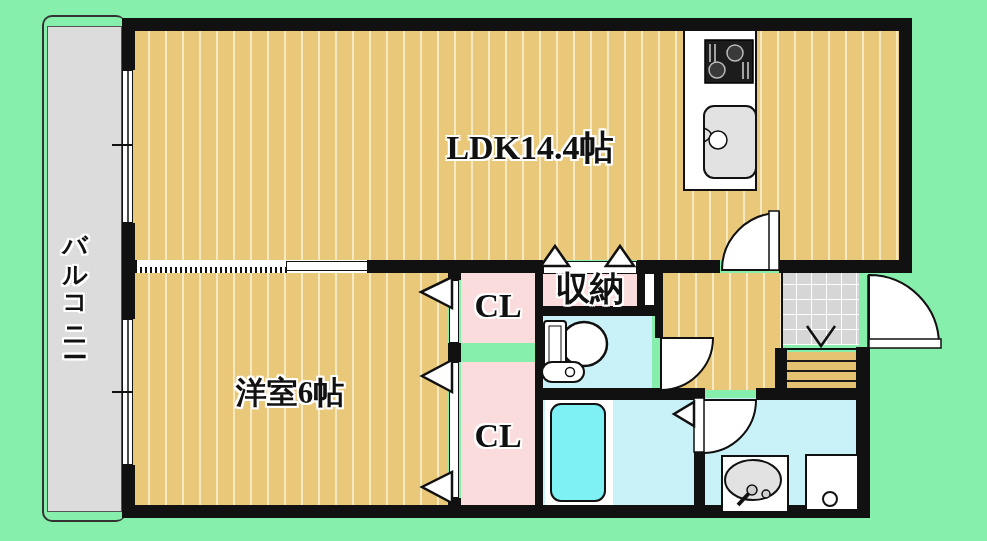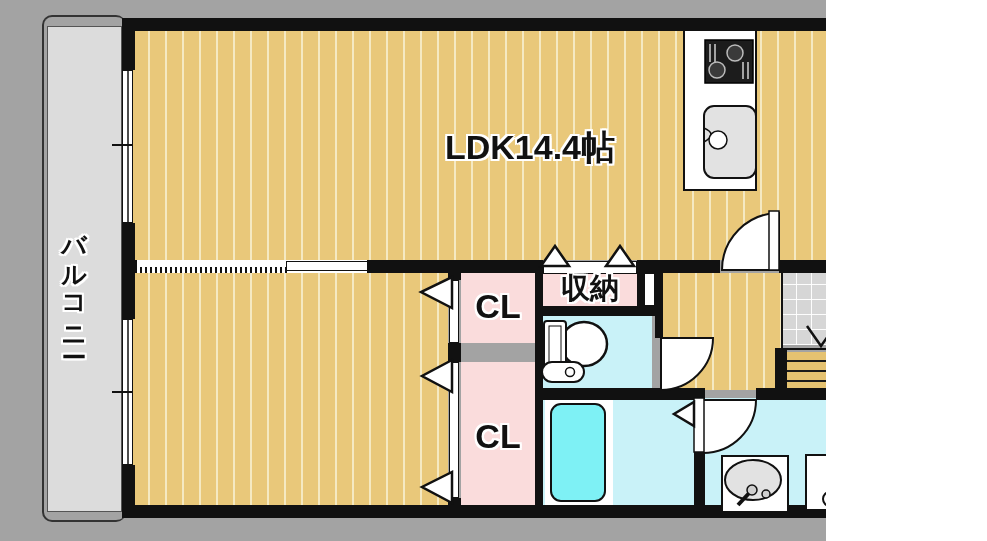--- a/index.html
+++ b/index.html
@@ -1,17 +1,17 @@
 <!DOCTYPE html>
 <html style="--wall: #111111; --wood-floor: #e9c87a; --wood-stripe: #f5e9c2; --closet-pink: #fadcdc; --wet-cyan: #c9f2f8; --bathtub-cyan: #7ef1f5; --tile-gray: #d6d6d6; --step-tan: #e5c271; --balcony-gray: #dcdcdc; --text: #111111;"><head>
 <meta charset="utf-8">
 <style>
   html,body{margin:0;padding:0;background:#fff;}
-  .plan{position:relative;width:826px;height:541px;background:#a3a3a3;overflow:hidden;
-        font-family:Liberation Sans, sans-serif;}
+  .plan{position:relative;width:987px;height:541px;background:#86efac;overflow:hidden;
+        font-family:Liberation Serif, serif;}
   .abs{position:absolute;}
   .wall{position:absolute;background:var(--wall,#111);}
   .floor-wood{position:absolute;
     background:repeating-linear-gradient(90deg,var(--wood-floor,#e9c87a) 0 15px,var(--wood-stripe,#f5e9c2) 15px 17px);}
   .room-pink{position:absolute;background:var(--closet-pink,#fadcdc);}
   .room-cyan{position:absolute;background:var(--wet-cyan,#c9f2f8);}
   .tile{position:absolute;background-color:var(--tile-gray,#d6d6d6);
     background-image:repeating-linear-gradient(0deg,rgba(255,255,255,.95) 0 1px,transparent 1px 15px),
                      repeating-linear-gradient(90deg,rgba(255,255,255,.95) 0 1px,transparent 1px 15px);}
   .steps{position:absolute;
@@ -165,18 +165,19 @@
 
     <g>
       <rect x="806" y="455" width="52" height="55" class="fix"></rect>
       <circle cx="830" cy="499" r="7" fill="#fff" stroke="#111" stroke-width="2"></circle>
     </g>
 
     <path d="M807 326 L821 346 L835 326" fill="none" stroke="#111" stroke-width="2.5"></path>
   </svg>
 
   <div class="label" style="left:380px;top:126px;width:300px;height:44px;font-size:34px;">LDK14.4帖</div>
+  <div class="label" style="left:160px;top:372px;width:260px;height:42px;font-size:31px;">洋室6帖</div>
   <div class="label" style="left:458px;top:287px;width:80px;height:38px;font-size:34px;">CL</div>
   <div class="label" style="left:458px;top:417px;width:80px;height:38px;font-size:34px;">CL</div>
-  <div class="label" style="left:538px;top:272px;width:104px;height:34px;font-size:29px;">収納</div>
+  <div class="label" style="left:538px;top:272px;width:104px;height:34px;font-size:34px;">収納</div>
   <div class="label label-v" style="left:56px;top:196px;width:38px;height:170px;font-size:25px;">バルコニー</div>
 
 </div>
 
 </body></html>

